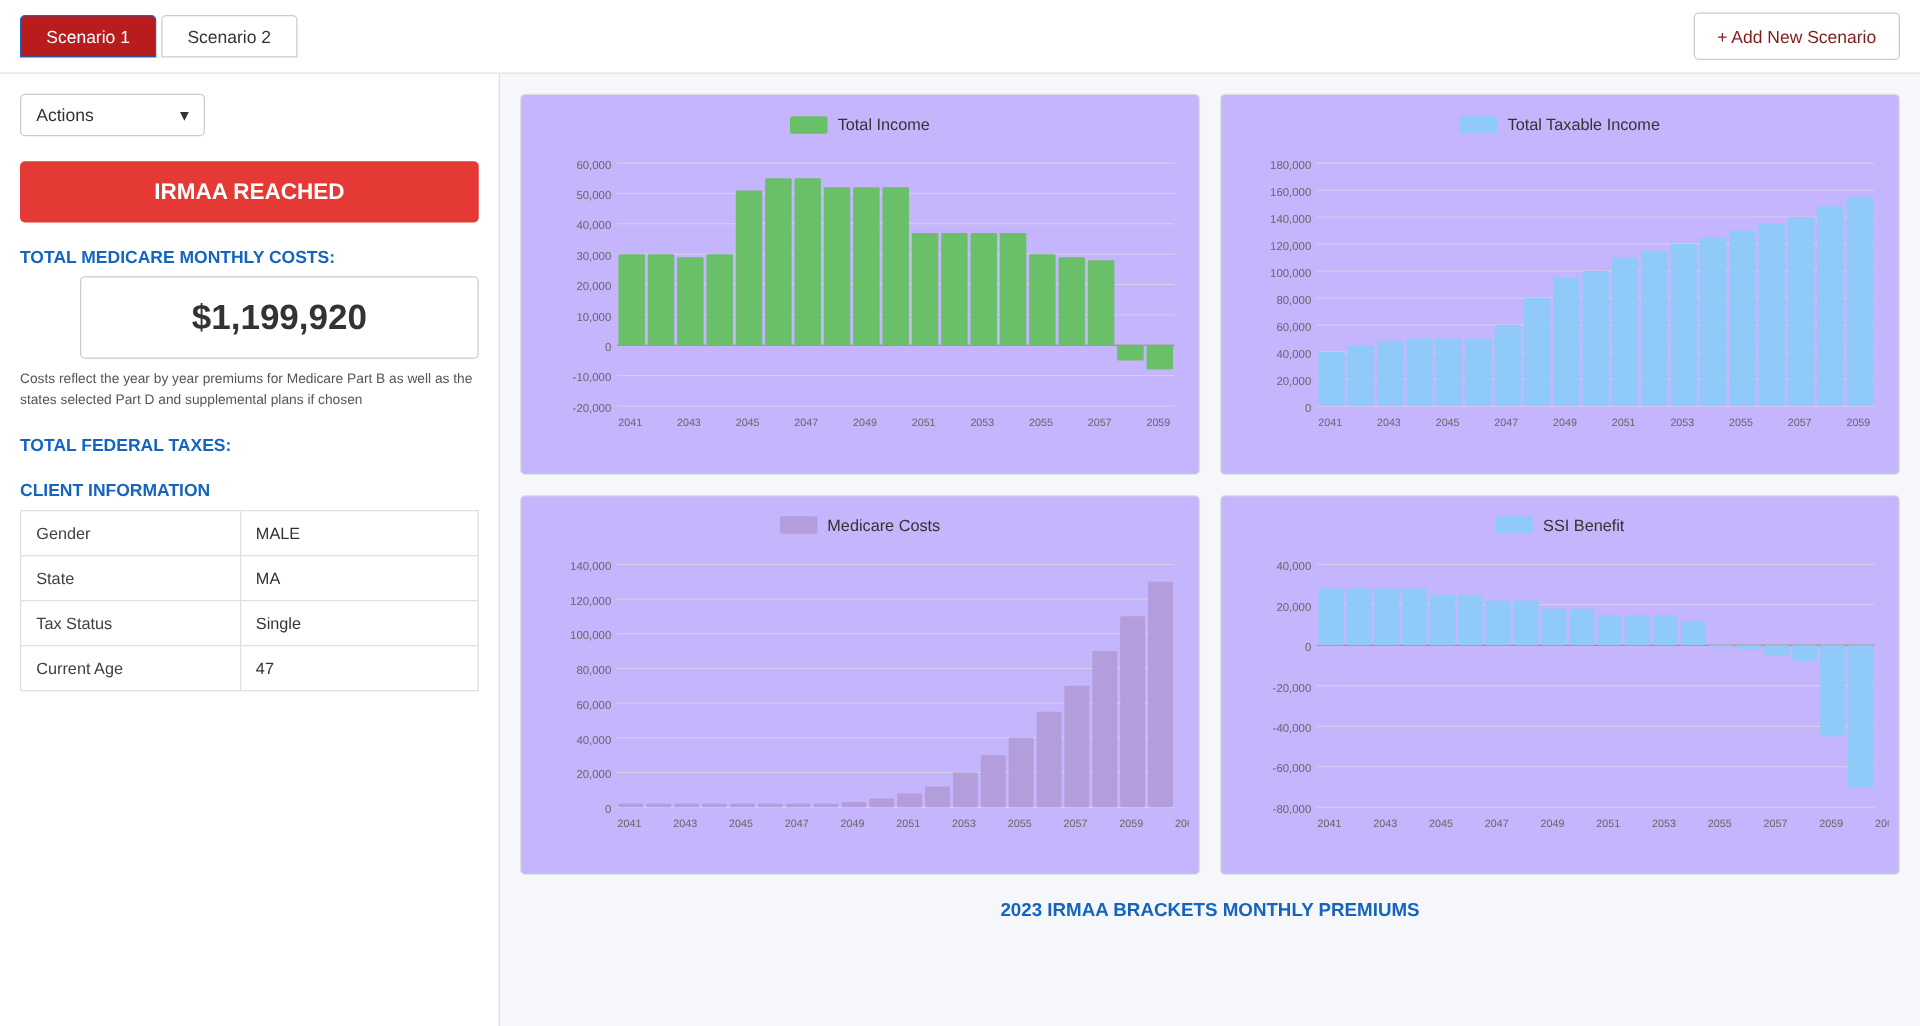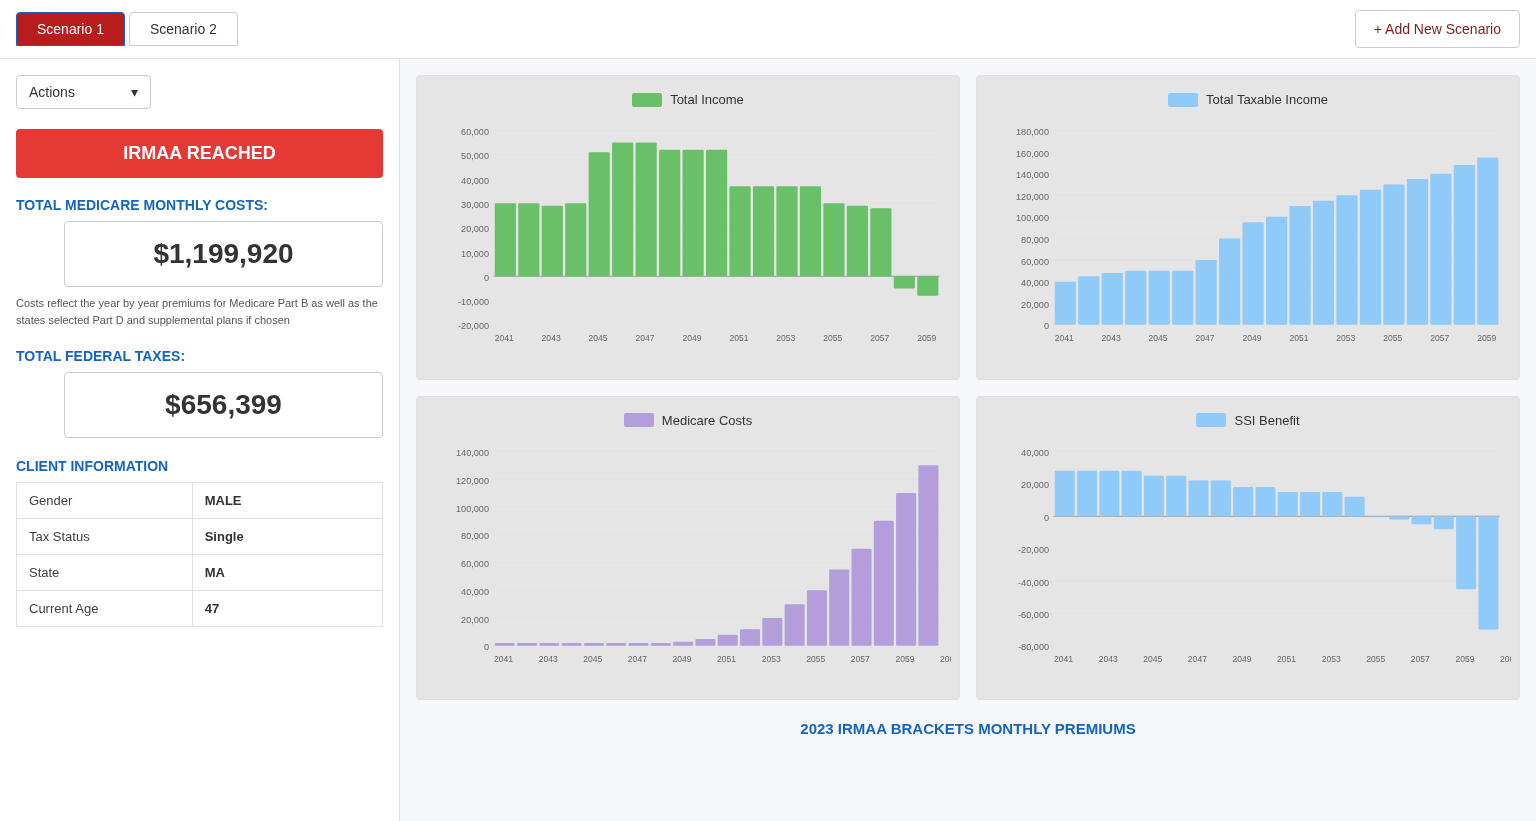--- a/index.html
+++ b/index.html
@@ -24,21 +24,21 @@
     .main-layout { display: flex; height: calc(100vh - 57px); overflow: hidden; }
 
     .sidebar {
       width: 400px; min-width: 380px; background: #fff;
       border-right: 1px solid #e0e0e0; overflow-y: auto; padding: 16px;
     }
 
     .actions-dropdown {
       display: flex; align-items: flex-start; gap: 6px;
       border: 1px solid #ccc; border-radius: 4px; padding: 8px 12px;
-      cursor: pointer; background: #fff; font-size: 14px; width: 135px;
+      cursor: pointer; background: #fff; font-size: 14px; width: 148px;
       margin-bottom: 20px;
     }
     .dropdown-arrow { margin-left: auto; }
 
     .irmaa-banner {
       background: #e53935; color: #fff; text-align: center;
       padding: 14px; font-size: 18px; font-weight: bold;
       border-radius: 4px; margin-bottom: 19px;
     }
 
@@ -54,30 +54,30 @@
 
     .cost-note {
       font-size: 11px; color: #555; line-height: 1.5; margin-bottom: 20px;
     }
 
     .client-info-table { width: 100%; border-collapse: collapse; }
     .client-info-table td {
       border: 1px solid #e0e0e0; padding: 10px 12px; font-size: 13px;
     }
     .client-info-table td:first-child { color: #404040; width: 48%; }
-    .client-info-table td:last-child { font-weight: 700; }
+    .client-info-table td:last-child { font-weight: 400; }
 
     .charts-area {
       flex: 1; overflow-y: auto; padding: 16px; background: #f5f7fa;
     }
 
     .charts-grid { display: grid; grid-template-columns: 1fr 1fr; gap: 16px; }
 
     .chart-card {
-      background: #e5e5e5; border: 1px solid #e0e0e0; border-radius: 4px;
+      background: #c4b5fd; border: 1px solid #e0e0e0; border-radius: 4px;
       padding: 16px 8px 8px 8px;
     }
 
     .chart-title-area {
       display: flex; align-items: center; justify-content: center;
       gap: 8px; margin-bottom: 12px; font-size: 13px;
     }
     .legend-box {
       width: 30px; height: 14px; border-radius: 2px; display: inline-block;
     }
@@ -110,39 +110,36 @@
 
     <div class="irmaa-banner">IRMAA REACHED</div>
 
     <div class="section-label">TOTAL MEDICARE MONTHLY COSTS:</div>
     <div class="cost-box">
       <div class="amount">$1,199,920</div>
     </div>
     <div class="cost-note">Costs reflect the year by year premiums for Medicare Part B as well as the states selected Part D and supplemental plans if chosen</div>
 
     <div class="section-label">TOTAL FEDERAL TAXES:</div>
-    <div class="cost-box">
-      <div class="amount">$656,399</div>
-    </div>
 
     <div style="margin-top:20px;">
       <div class="section-label">CLIENT INFORMATION</div>
       <table class="client-info-table">
         <tbody id="client-info-tbody">
             <tr>
               <td>Gender</td>
               <td>MALE</td>
             </tr>
             <tr>
+              <td>State</td>
+              <td>MA</td>
+            </tr>
+            <tr>
               <td>Tax Status</td>
               <td>Single</td>
-            </tr>
-            <tr>
-              <td>State</td>
-              <td>MA</td>
             </tr>
             <tr>
               <td>Current Age</td>
               <td>47</td>
             </tr>
           </tbody>
       </table>
     </div>
   </div>
 

